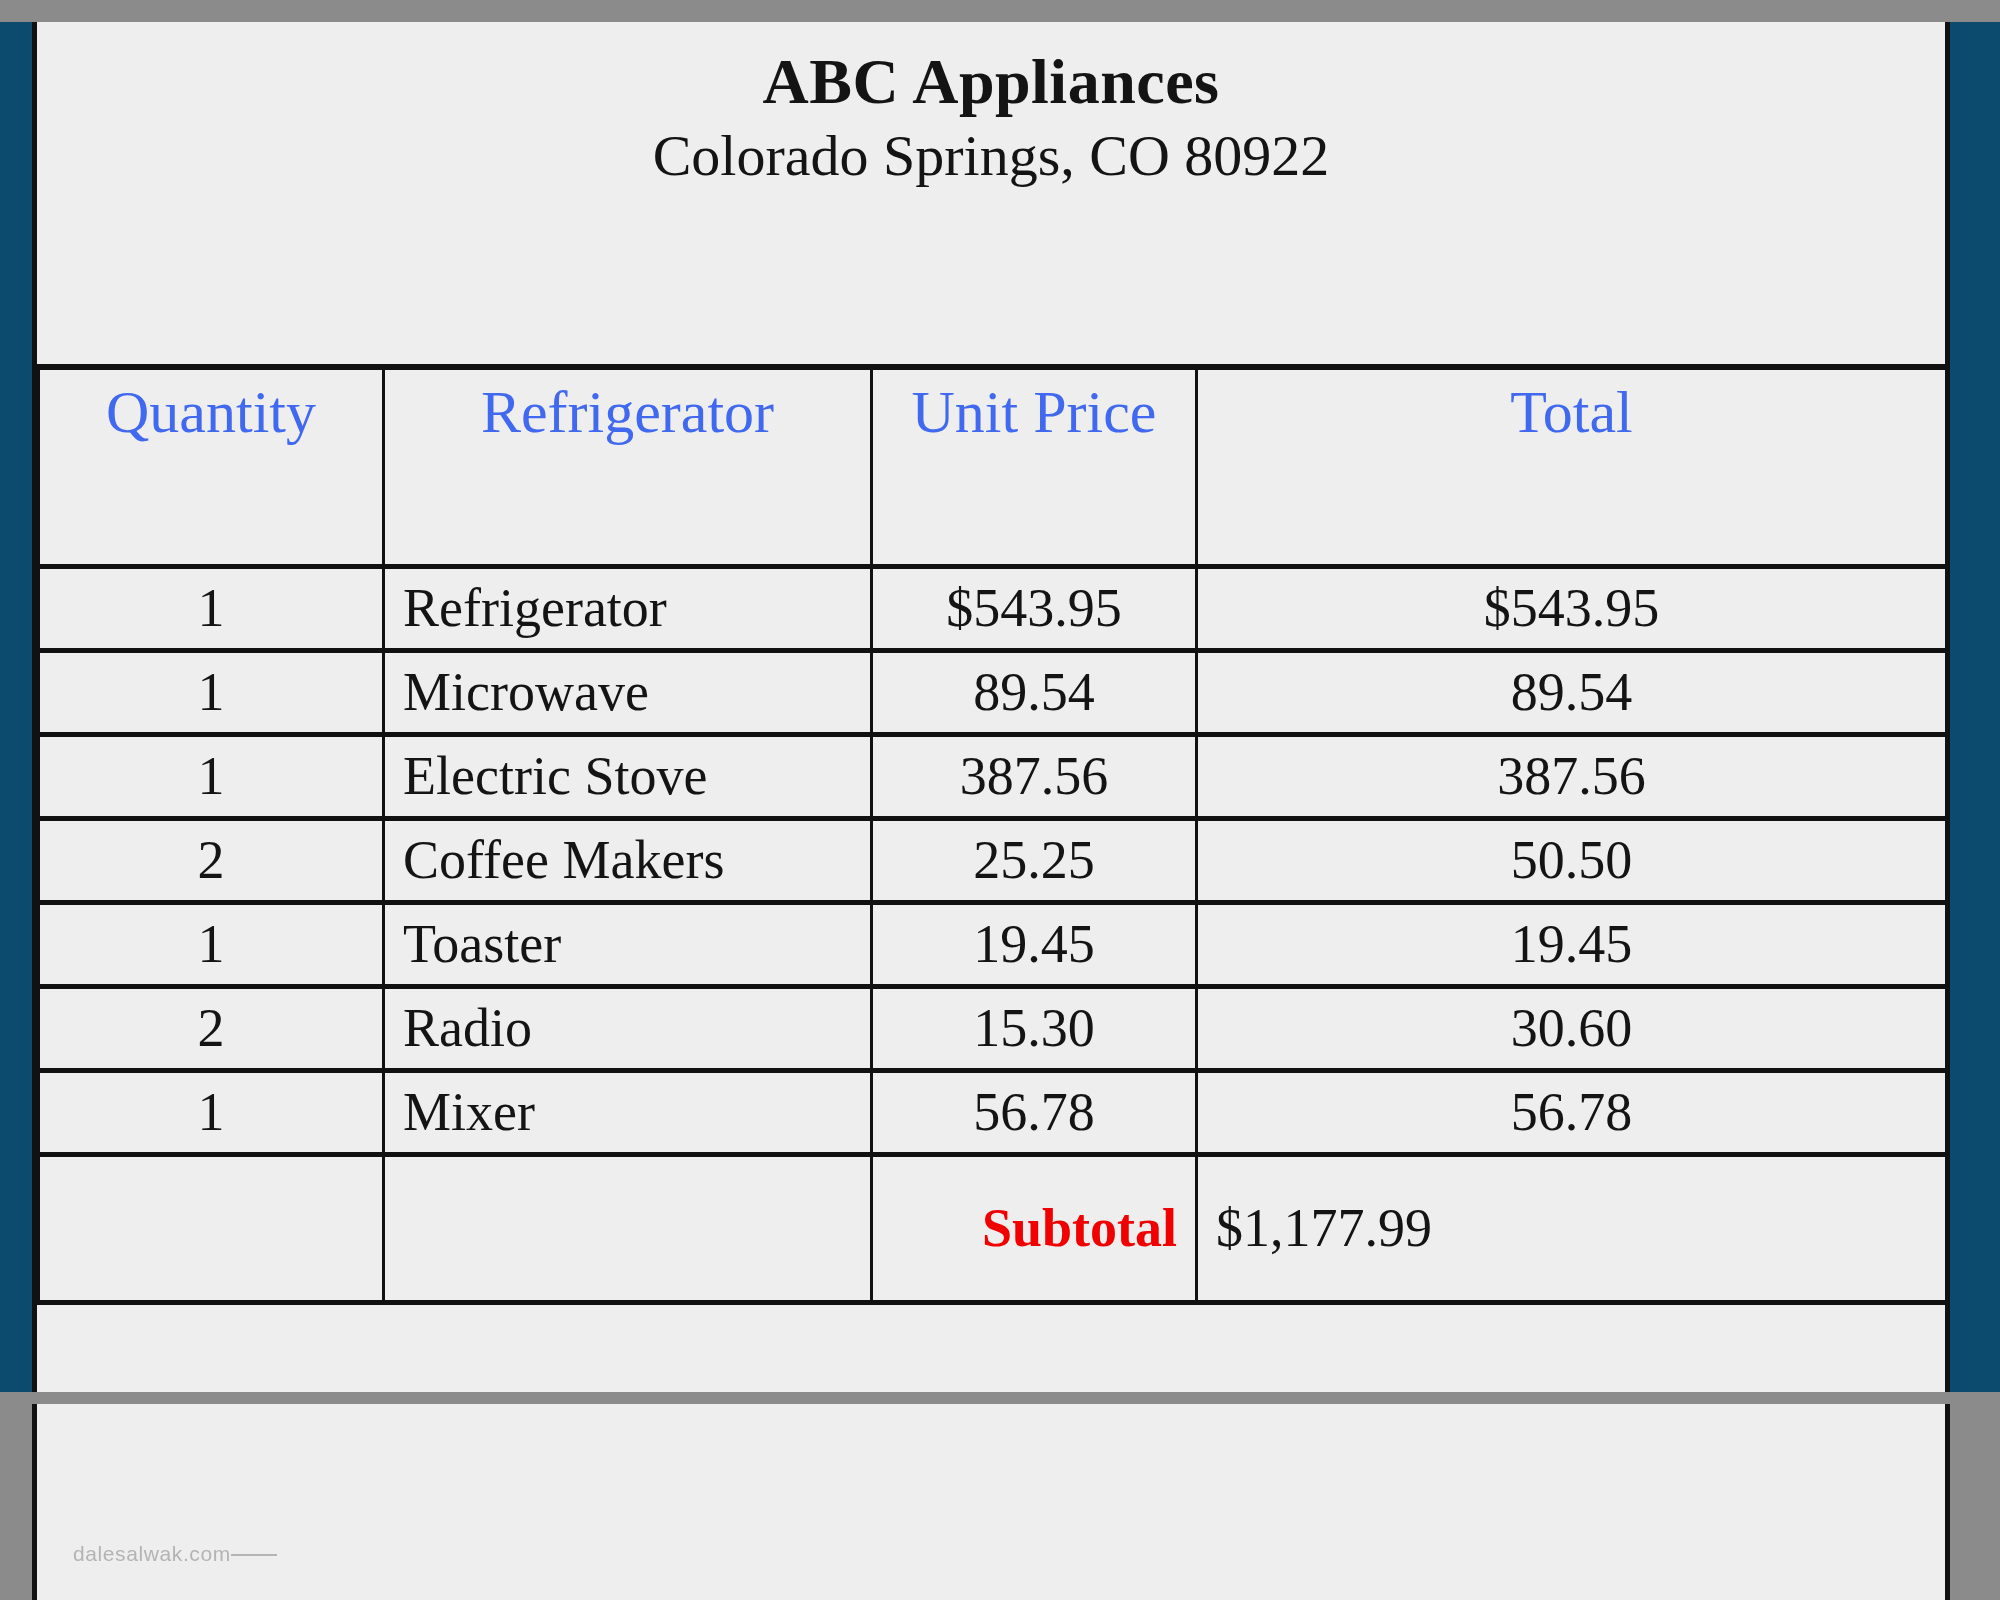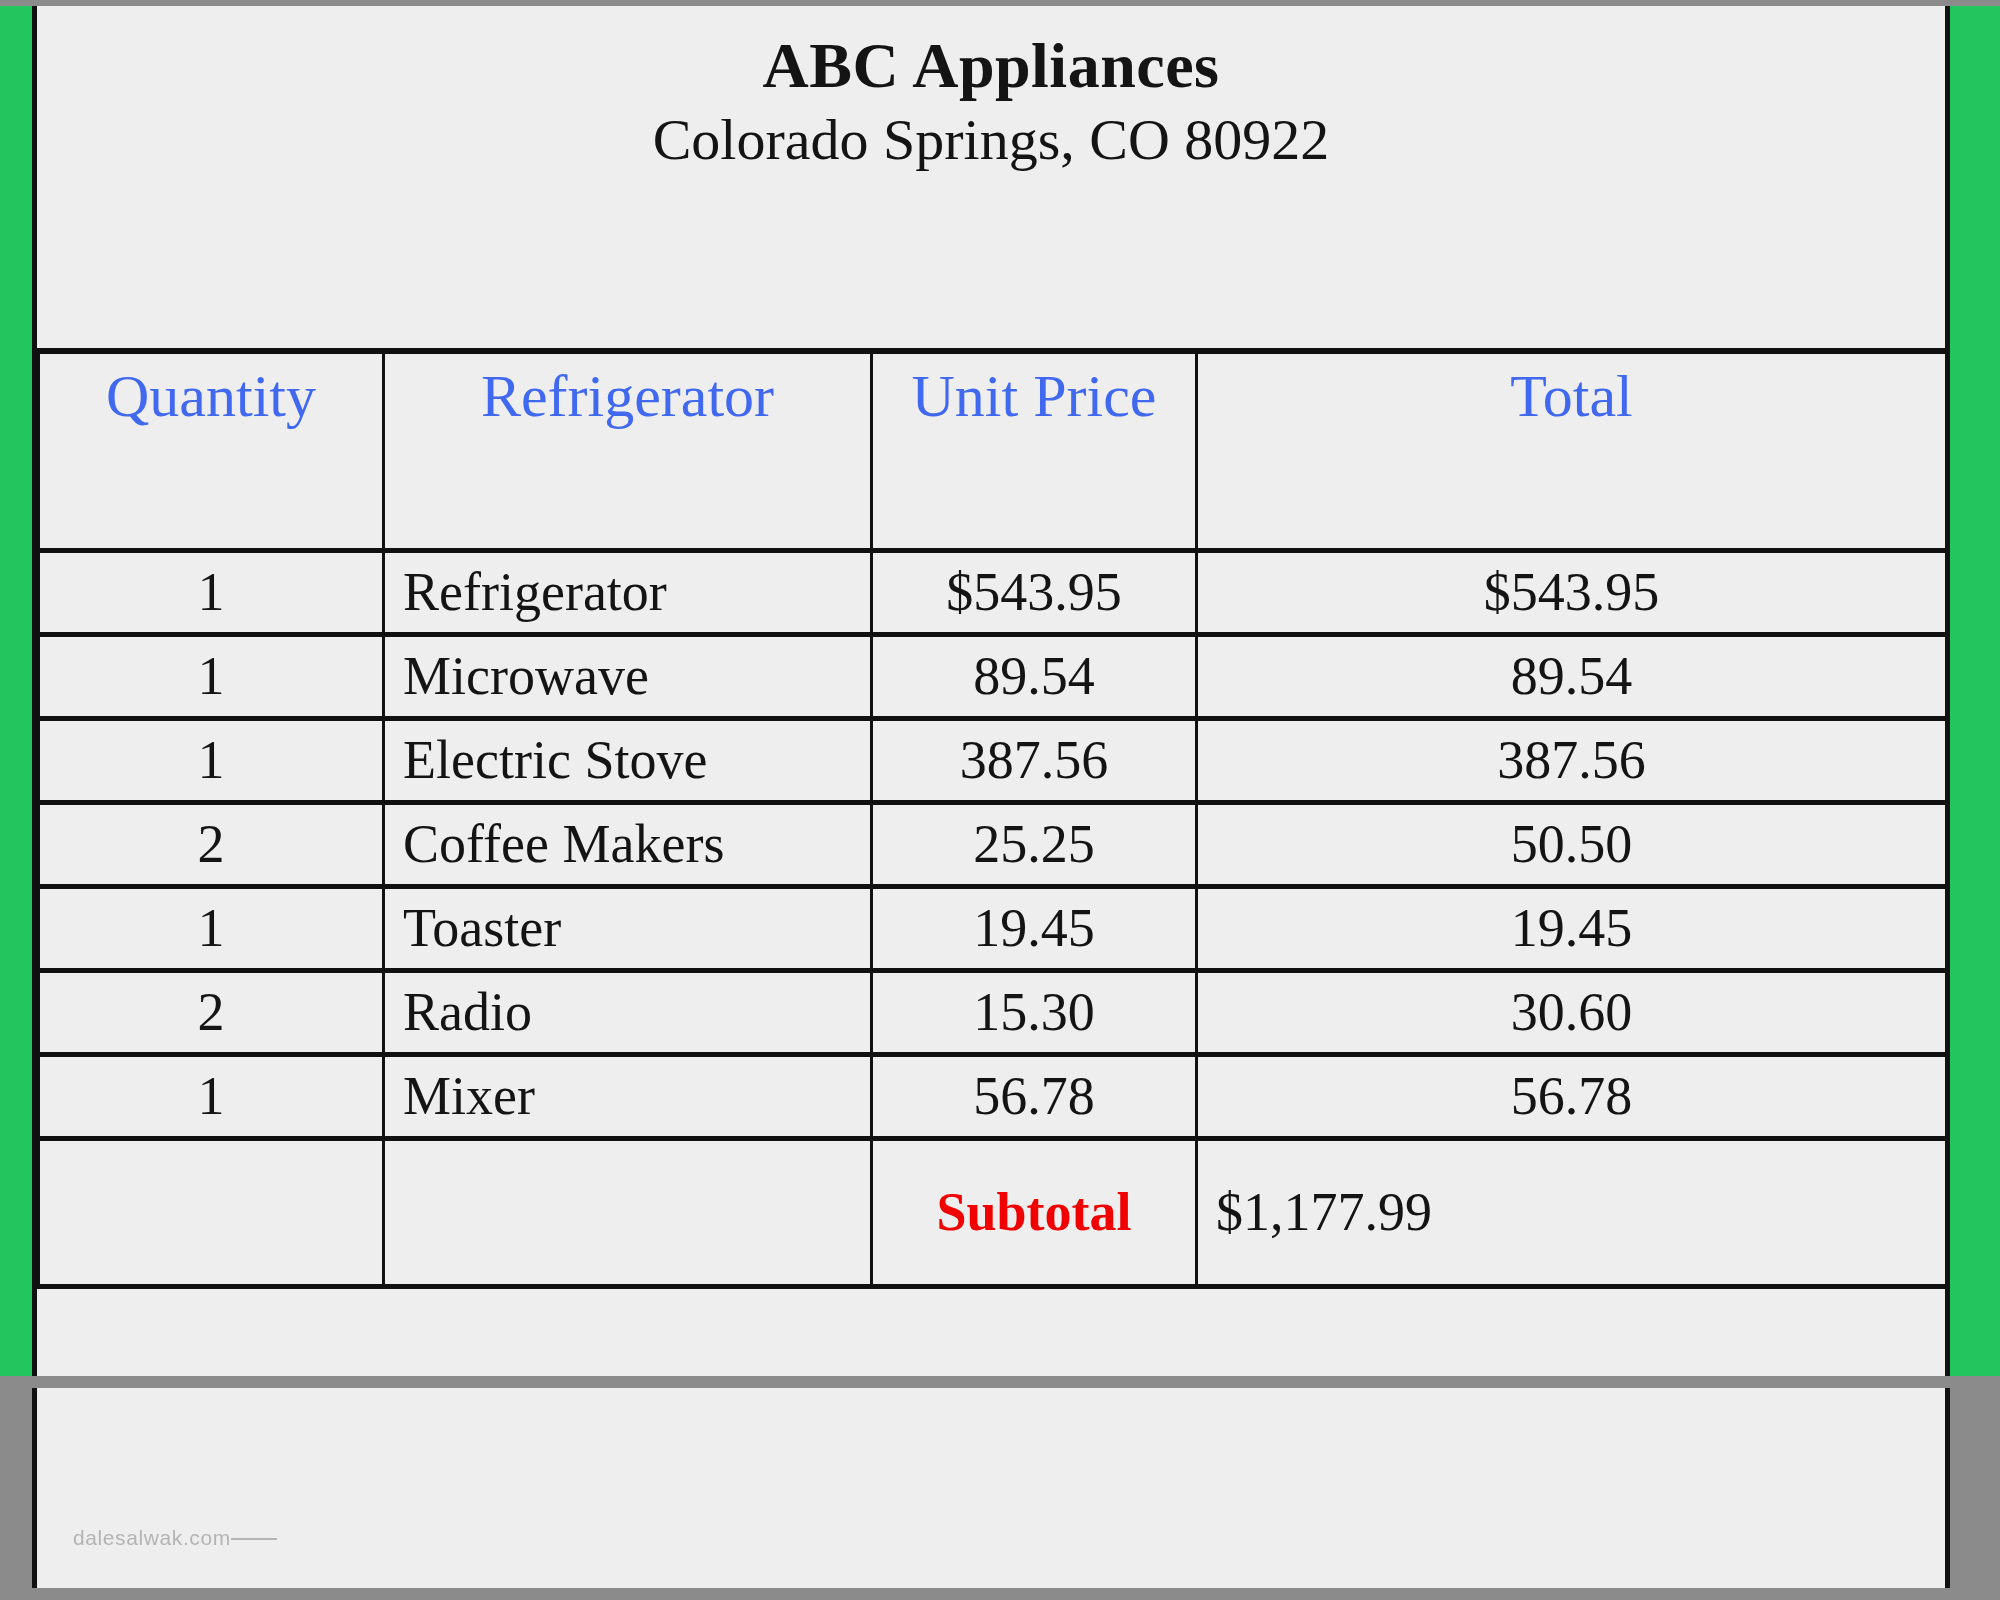--- a/index.html
+++ b/index.html
@@ -11,24 +11,24 @@
   body {
     width: 2000px;
     height: 1600px;
     overflow: hidden;
     font-family: "Liberation Serif", "DejaVu Serif", serif;
   }
 
   
   #page {
     position: absolute;
-    left: 0; top: 0;
+    left: 0; top: 16px;
     width: 2000px;
     height: 1388px;
-    background: #22c55e;
+    background: #0c4a6e;
     box-sizing: border-box;
   }
 
   
   .scan-bar-top {
     position: absolute; left: 0; top: 0;
     width: 2000px; height: 6px;
     background: #8b8b8b;
   }
   .scan-bar-bottom {
@@ -130,21 +130,21 @@
   td.unit,
   td.total {
     text-align: center;
     font-size: 54px;
     color: #141414;
     padding-right: 26px;
   }
 
   
   td.summary-label {
-    text-align: center;
+    text-align: right;
     padding-right: 24px;
     font-size: 54px;
     font-weight: bold;
     color: #f00000;
   }
   td.summary-value {
     text-align: left;
     padding-right: 26px;
     font-size: 54px;
     color: #141414;

